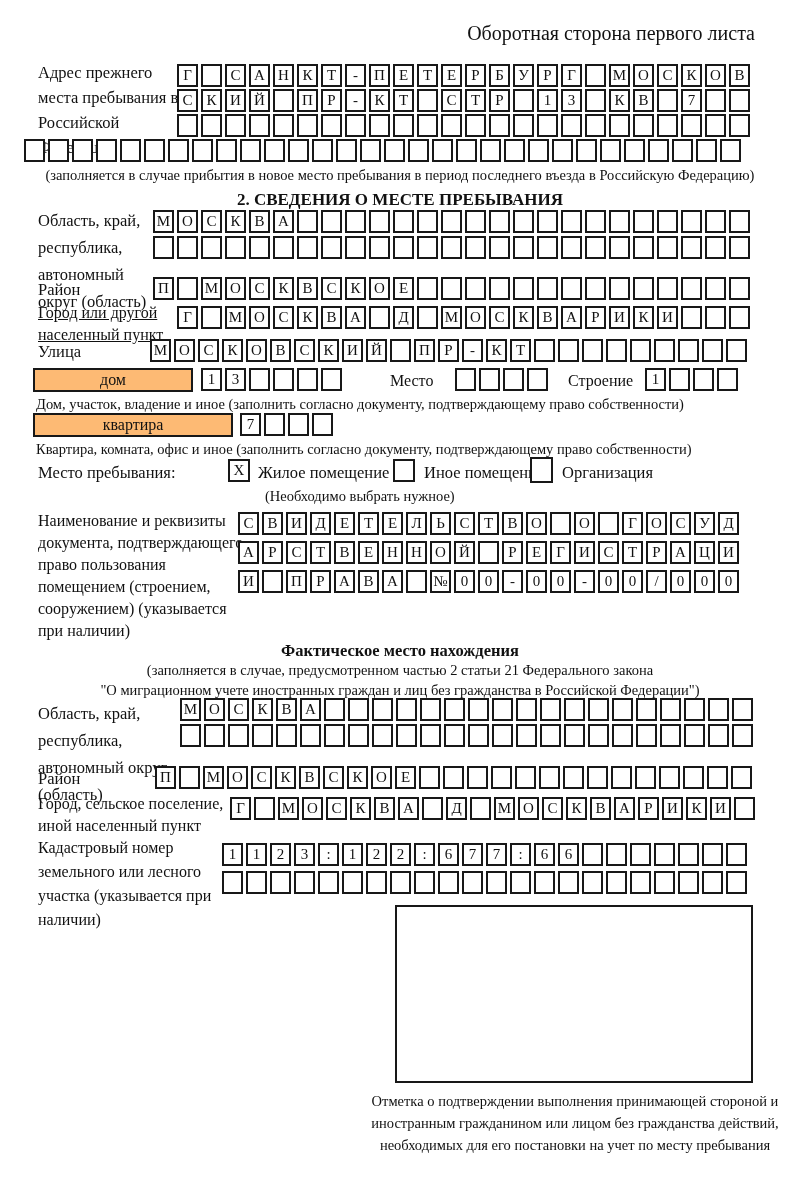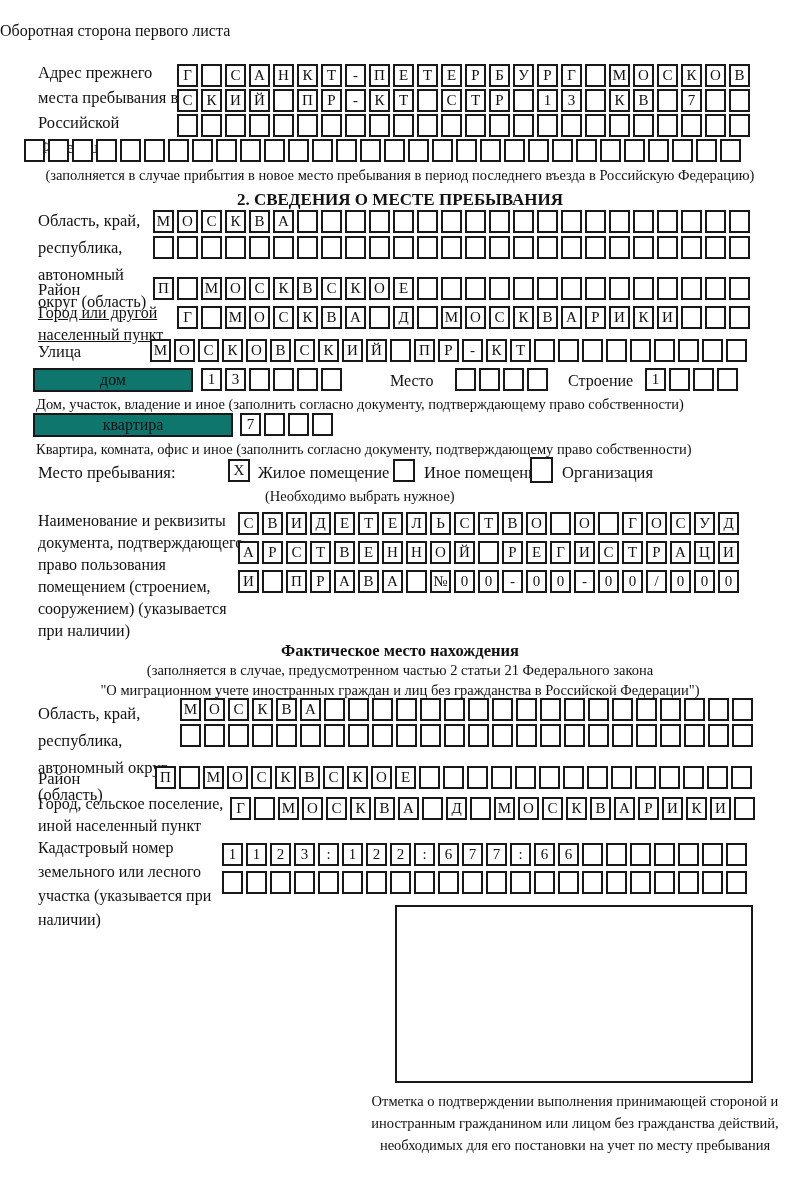--- a/index.html
+++ b/index.html
@@ -15,32 +15,32 @@
     margin-right:3px;display:flex;align-items:center;justify-content:center;
     font-size:15px;line-height:1;background:#fff;flex:none;
   }
   .label{font-size:16.5px;line-height:25px;}
   .label-sm{font-size:16px;line-height:22px;}
   .note{font-size:14.5px;color:#111;}
   .title{font-weight:bold;font-size:17px;text-align:center;width:100%;}
   .center{text-align:center;width:100%;}
   .labelbox{
     box-sizing:border-box;border:2px solid #181818;height:24px;
-    display:flex;align-items:center;justify-content:center;font-size:16px;background:#0f766e;
+    display:flex;align-items:center;justify-content:center;font-size:16px;background:#fdba74;
   }
   .checkbox{
     box-sizing:border-box;border:2px solid #181818;width:22px;height:23px;
     display:flex;align-items:center;justify-content:center;font-size:15px;background:#fff;flex:none;
   }
   .bigbox{box-sizing:border-box;border:2px solid #181818;background:#fff;}
 </style>
 </head>
 <body>
 
-<div class="abs" style="top:22px;left:0;width:755px;font-size:16px;">Оборотная сторона первого листа</div>
+<div class="abs" style="top:22px;left:0;width:755px;text-align:right;font-size:20px;">Оборотная сторона первого листа</div>
 
 <div class="abs label" style="top:60px;left:38px;width:150px;">Адрес прежнего места пребывания в Российской Федерации</div>
 <div class="row" style="top:64px;left:177px;">
     <div class="cell">Г</div>
     <div class="cell"></div>
     <div class="cell">С</div>
     <div class="cell">А</div>
     <div class="cell">Н</div>
     <div class="cell">К</div>
     <div class="cell">Т</div>

